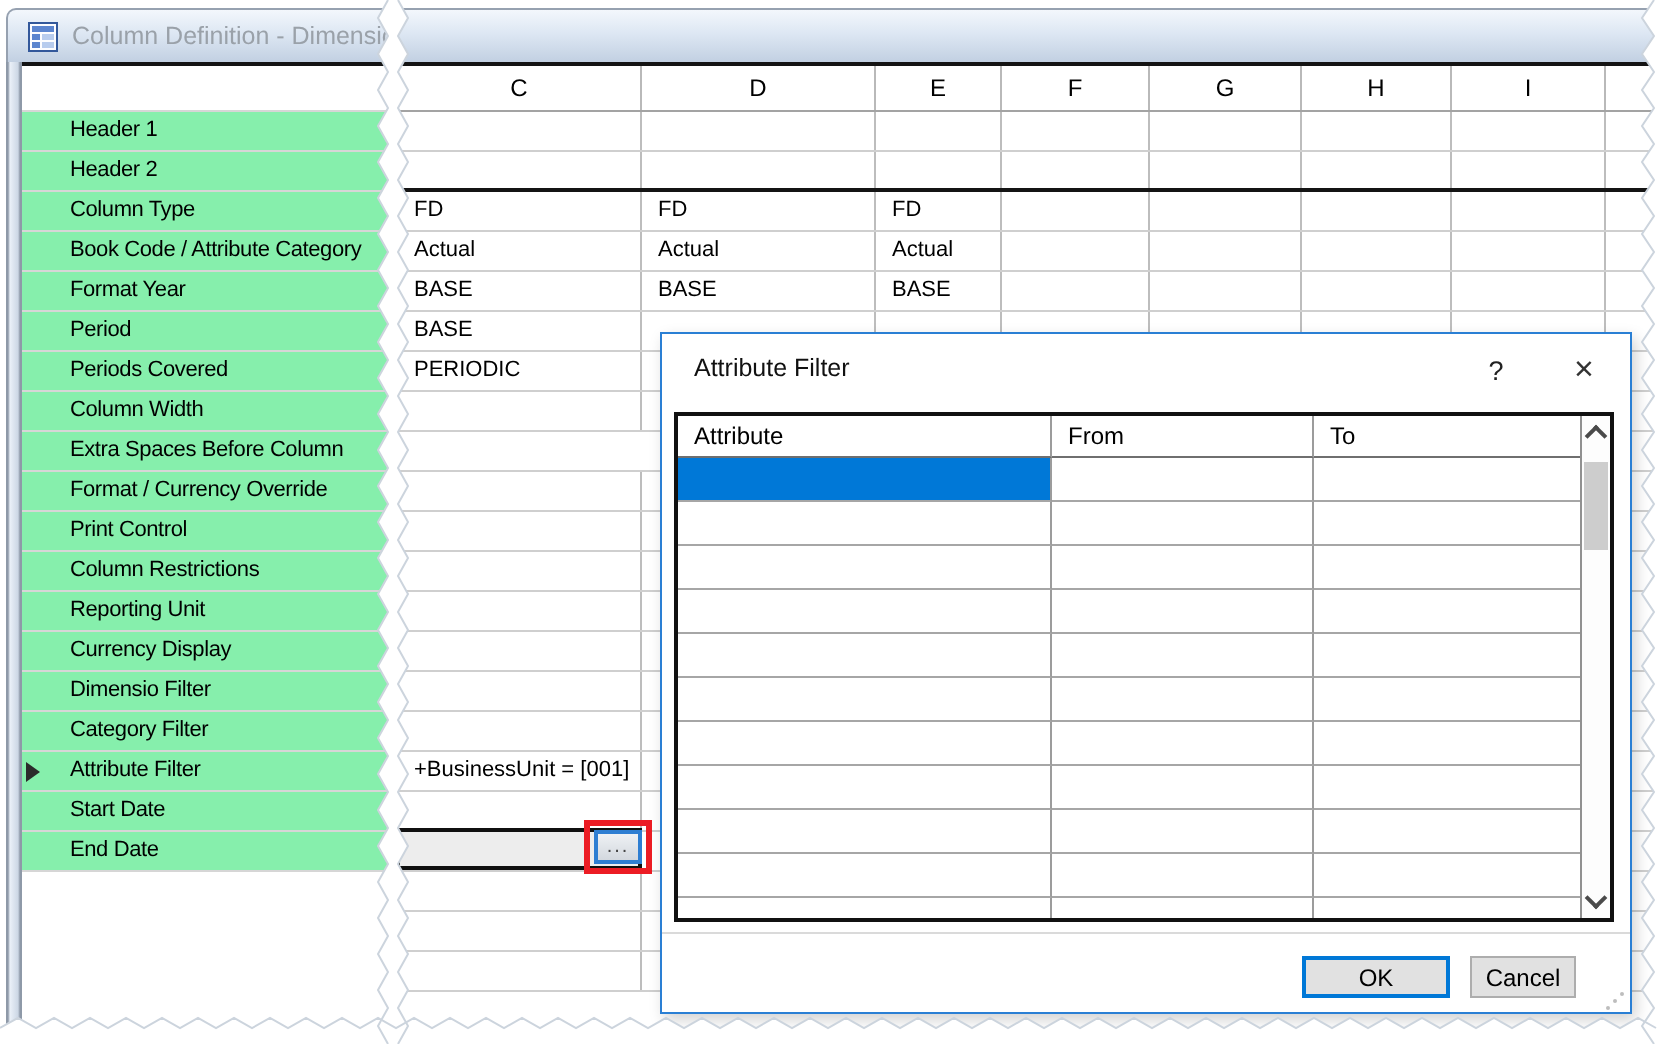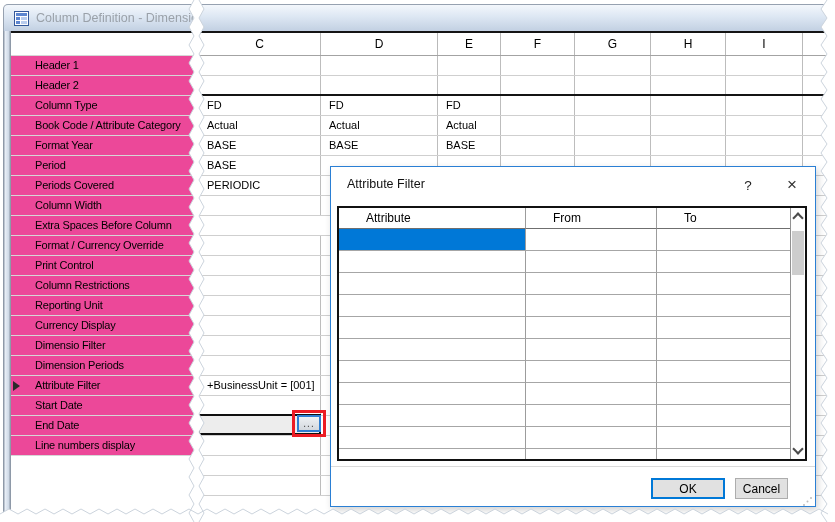--- a/index.html
+++ b/index.html
@@ -10,21 +10,21 @@
     background:linear-gradient(#f3f7fc,#dde7f3 45%,#c2d0e2);
     border:1px solid #96a1b0;border-bottom:none;border-radius:5px 5px 0 0;
     display:flex;align-items:center;padding-left:10px;}
   .title-text{color:#9aa1a9;font-size:12.5px;margin-left:7px;white-space:nowrap;overflow:hidden;max-width:175px;}
   .topline{position:absolute;left:11px;top:31px;width:817px;height:2px;background:#141414;}
   .leftframe{position:absolute;left:3px;top:31px;width:8px;height:483px;
     background:linear-gradient(to right,#8e99a8 0 1px,#eaf0f8 2px,#ccd7e5 6px,#8e99a8 7px 8px);}
   .corner-cell{position:absolute;left:11px;top:33px;width:184px;height:23px;box-sizing:border-box;
     border-bottom:1px solid #d6d6d6;background:#fff;}
   
-  #left-rows{position:absolute;left:11px;top:56px;width:184px;background:#ec4899;}
+  #left-rows{position:absolute;left:11px;top:56px;width:184px;background:#86efac;}
   .lrow{position:relative;height:20px;box-sizing:border-box;border-bottom:1px solid #d6d6d6;
     line-height:19px;padding-left:24px;font-size:11px;letter-spacing:-0.2px;white-space:nowrap;overflow:hidden;}
   .lrow.thick{border-bottom:2px solid #141414;}
   .rowmarker{position:absolute;left:2px;top:5px;width:0;height:0;
     border-left:7px solid #2b2b2b;border-top:5px solid transparent;border-bottom:5px solid transparent;}
   
   #grid{position:absolute;left:198px;top:33px;width:637px;background:#fff;border-left:1px solid #bdbdbd;}
   #grid-header{display:flex;height:23px;box-sizing:border-box;border-bottom:1px solid #a3a3a3;}
   .hcell{box-sizing:border-box;border-right:1px solid #b9b9b9;text-align:center;
     font-size:12px;line-height:22px;}
@@ -49,21 +49,21 @@
     background:#fff;border:1px solid #2a7fd4;z-index:10;box-shadow:2px 3px 7px rgba(0,0,0,.18);}
   .dlg-title{position:absolute;left:16px;top:10px;font-size:12.5px;color:#111;}
   .dlg-help{position:absolute;left:406px;top:7px;width:22px;height:24px;text-align:center;
     font-size:13.5px;line-height:24px;color:#222;cursor:pointer;}
   .dlg-close{position:absolute;left:446px;top:5px;width:30px;height:26px;text-align:center;
     font-size:17px;line-height:25px;color:#333;cursor:pointer;}
   .ftable{position:absolute;left:6px;top:39px;width:470px;height:255px;box-sizing:border-box;
     border:2px solid #111;background:#fff;overflow:hidden;}
   .fhead{display:flex;height:21px;width:451px;}
   .fh{box-sizing:border-box;border-right:1px solid #9c9c9c;border-bottom:1px solid #6f6f6f;
-    padding-left:27px;font-size:12px;line-height:20px;white-space:nowrap;overflow:hidden;}
+    padding-left:8px;font-size:12px;line-height:20px;white-space:nowrap;overflow:hidden;}
   .fh.last{border-right:none;}
   .frow{display:flex;height:22px;width:451px;}
   .fcell{box-sizing:border-box;border-right:1px solid #9c9c9c;border-bottom:1px solid #a6a6a6;}
   .fcell.last{border-right:none;}
   .fcell.sel{background:#0078d7;}
   .sbar{position:absolute;top:0;right:0;width:15px;height:100%;box-sizing:border-box;
     border-left:1px solid #919191;background:#fdfdfd;}
   .sb-up,.sb-down{position:absolute;left:0;width:14px;height:17px;}
   .sb-up{top:0;} .sb-down{bottom:0;}
   .chev{display:block;width:6px;height:6px;border-left:2px solid #4a4a4a;border-top:2px solid #4a4a4a;margin:6px auto 0;}
@@ -111,25 +111,24 @@
       <div class="lrow"><span>Period</span></div>
       <div class="lrow"><span>Periods Covered</span></div>
       <div class="lrow"><span>Column Width</span></div>
       <div class="lrow"><span>Extra Spaces Before Column</span></div>
       <div class="lrow"><span>Format / Currency Override</span></div>
       <div class="lrow"><span>Print Control</span></div>
       <div class="lrow"><span>Column Restrictions</span></div>
       <div class="lrow"><span>Reporting Unit</span></div>
       <div class="lrow"><span>Currency Display</span></div>
       <div class="lrow"><span>Dimensio Filter</span></div>
-      <div class="lrow"><span>Dimension Periods</span></div>
+      <div class="lrow"><span>Category Filter</span></div>
       <div class="lrow"><span class="rowmarker"></span><span>Attribute Filter</span></div>
       <div class="lrow"><span>Start Date</span></div>
       <div class="lrow"><span>End Date</span></div>
-      <div class="lrow"><span>Line numbers display</span></div>
     </div>
 
   <div id="grid">
     <div id="grid-header">
         <div class="hcell" style="width: 122px;">C</div>
         <div class="hcell" style="width: 117px;">D</div>
         <div class="hcell" style="width: 63px;">E</div>
         <div class="hcell" style="width: 74px;">F</div>
         <div class="hcell" style="width: 76px;">G</div>
         <div class="hcell" style="width: 75px;">H</div>

